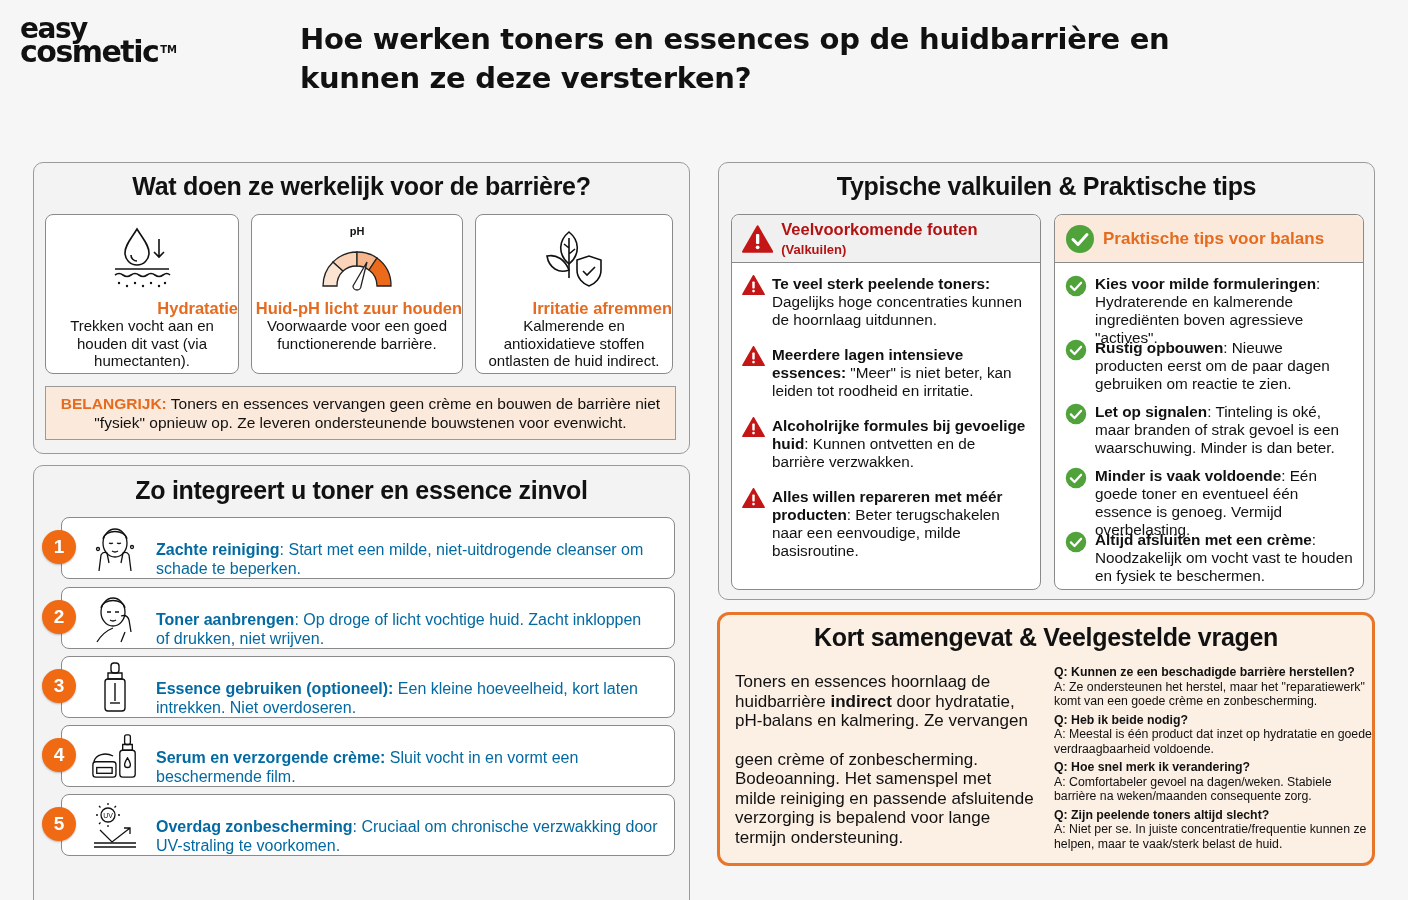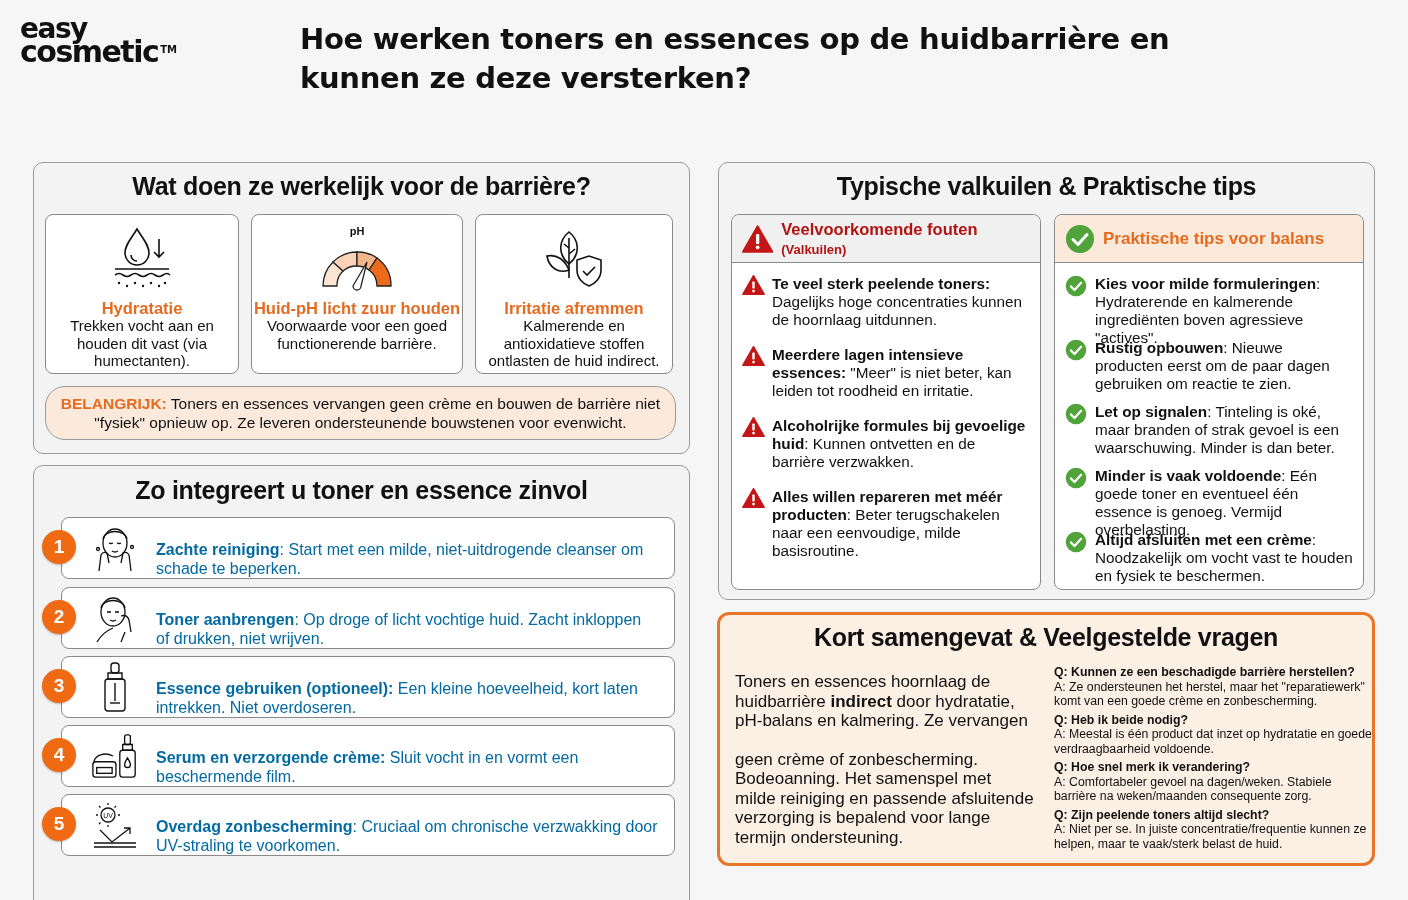--- a/index.html
+++ b/index.html
@@ -15,23 +15,23 @@
 
   .panel { position: absolute; background: #f3f3f3; border: 1.5px solid #9a9a9a; border-radius: 10px; }
   .panel-title { text-align: center; font-weight: bold; font-size: 25px; color: #111; letter-spacing: -0.3px; }
 
   
   #p1 { left: 33px; top: 162px; width: 657px; height: 292px; }
   #p1 .panel-title { margin-top: 9px; }
   .cards { position: absolute; left: 11px; top: 51px; display: flex; gap: 12px; }
   .card { background: #fff; border: 1.5px solid #8a8a8a; border-radius: 8px; height: 160px; text-align: center; padding-top: 6px; }
   .card .ic { height: 75px; display: flex; align-items: center; justify-content: center; }
-  .card .ct { color: #e46b1f; font-weight: bold; font-size: 16.5px; line-height: 18px; margin-top: 3px; }
+  .card .ct { color: #e46b1f; font-weight: bold; font-size: 16.5px; line-height: 18px; margin-top: 3px; text-align: right; }
   .card .cd { font-size: 15px; line-height: 17.5px; color: #111; padding: 0 6px; }
-  .important { position: absolute; left: 11px; top: 223px; width: 631px; height: 54px; background: #fbeadb; border: 1.5px solid #9a9a9a; border-radius: 20px; text-align: center; font-size: 15.5px; line-height: 19px; padding-top: 7px; color: #111; }
+  .important { position: absolute; left: 11px; top: 223px; width: 631px; height: 54px; background: #fbeadb; border: 1.5px solid #9a9a9a; border-radius: 0; text-align: center; font-size: 15.5px; line-height: 19px; padding-top: 7px; color: #111; }
   .important b { color: #e46b1f; }
 
   
   #p2 { left: 33px; top: 465px; width: 657px; height: 472px; }
   #p2 .panel-title { margin-top: 10px; }
   .step { position: absolute; left: 27px; width: 614px; height: 62px; background: #fff; border: 1.5px solid #8a8a8a; border-radius: 8px; }
   .step .num { position: absolute; left: -20px; top: 12px; width: 34px; height: 34px; border-radius: 50%; background: #f06a14; color: #fff; font-weight: bold; font-size: 19px; display: flex; align-items: center; justify-content: center; box-shadow: 0 1px 2px rgba(0,0,0,0.25); }
   .step .sic { position: absolute; left: 28px; top: 5px; width: 50px; height: 50px; display: flex; align-items: center; justify-content: center; }
   .step .stxt { position: absolute; left: 94px; top: 22px; right: 16px; font-size: 16px; line-height: 19px; color: #0369a1; }
   .step .stxt b { font-weight: bold; }

